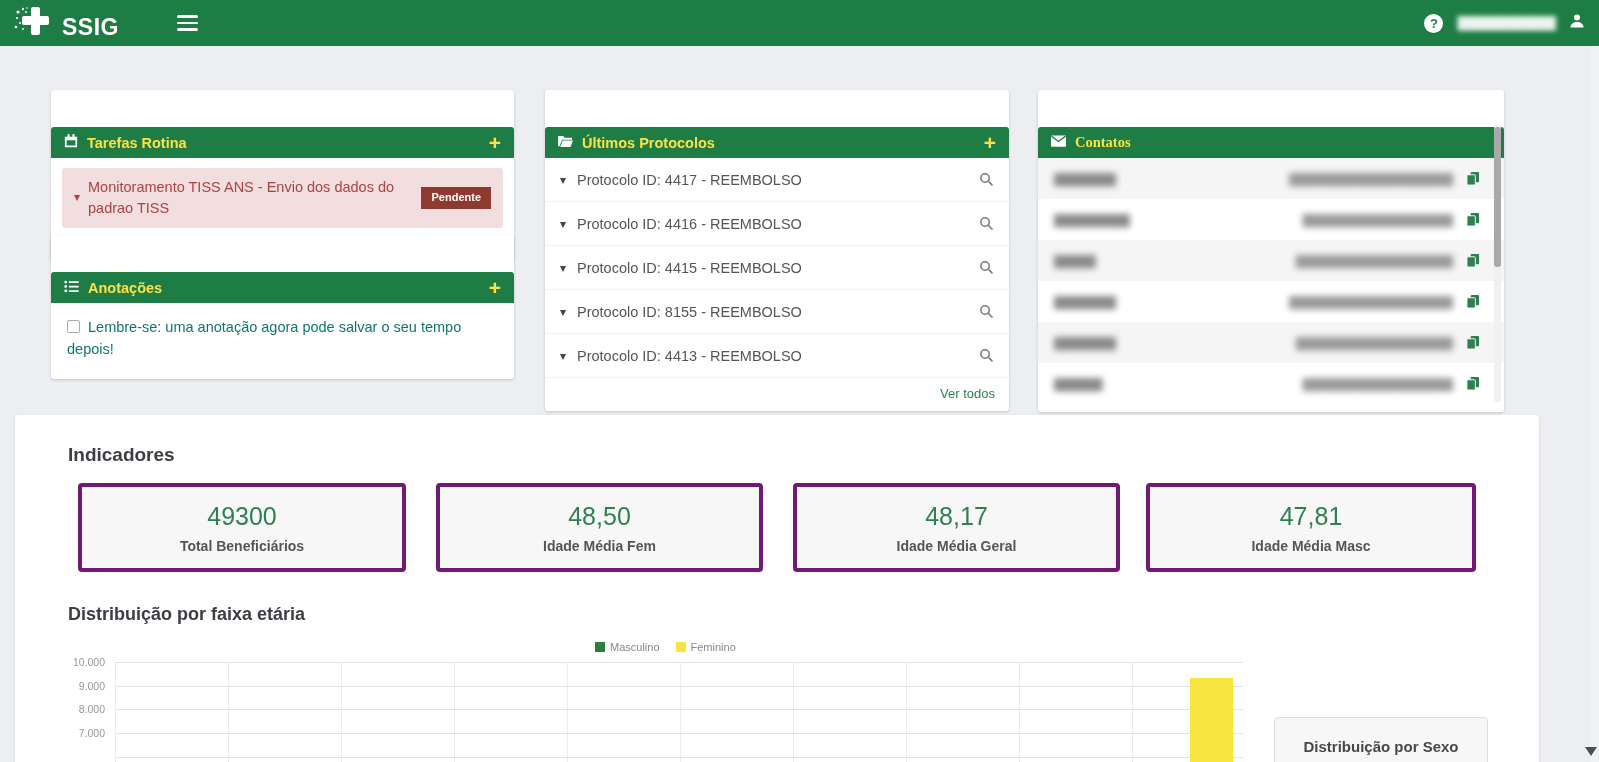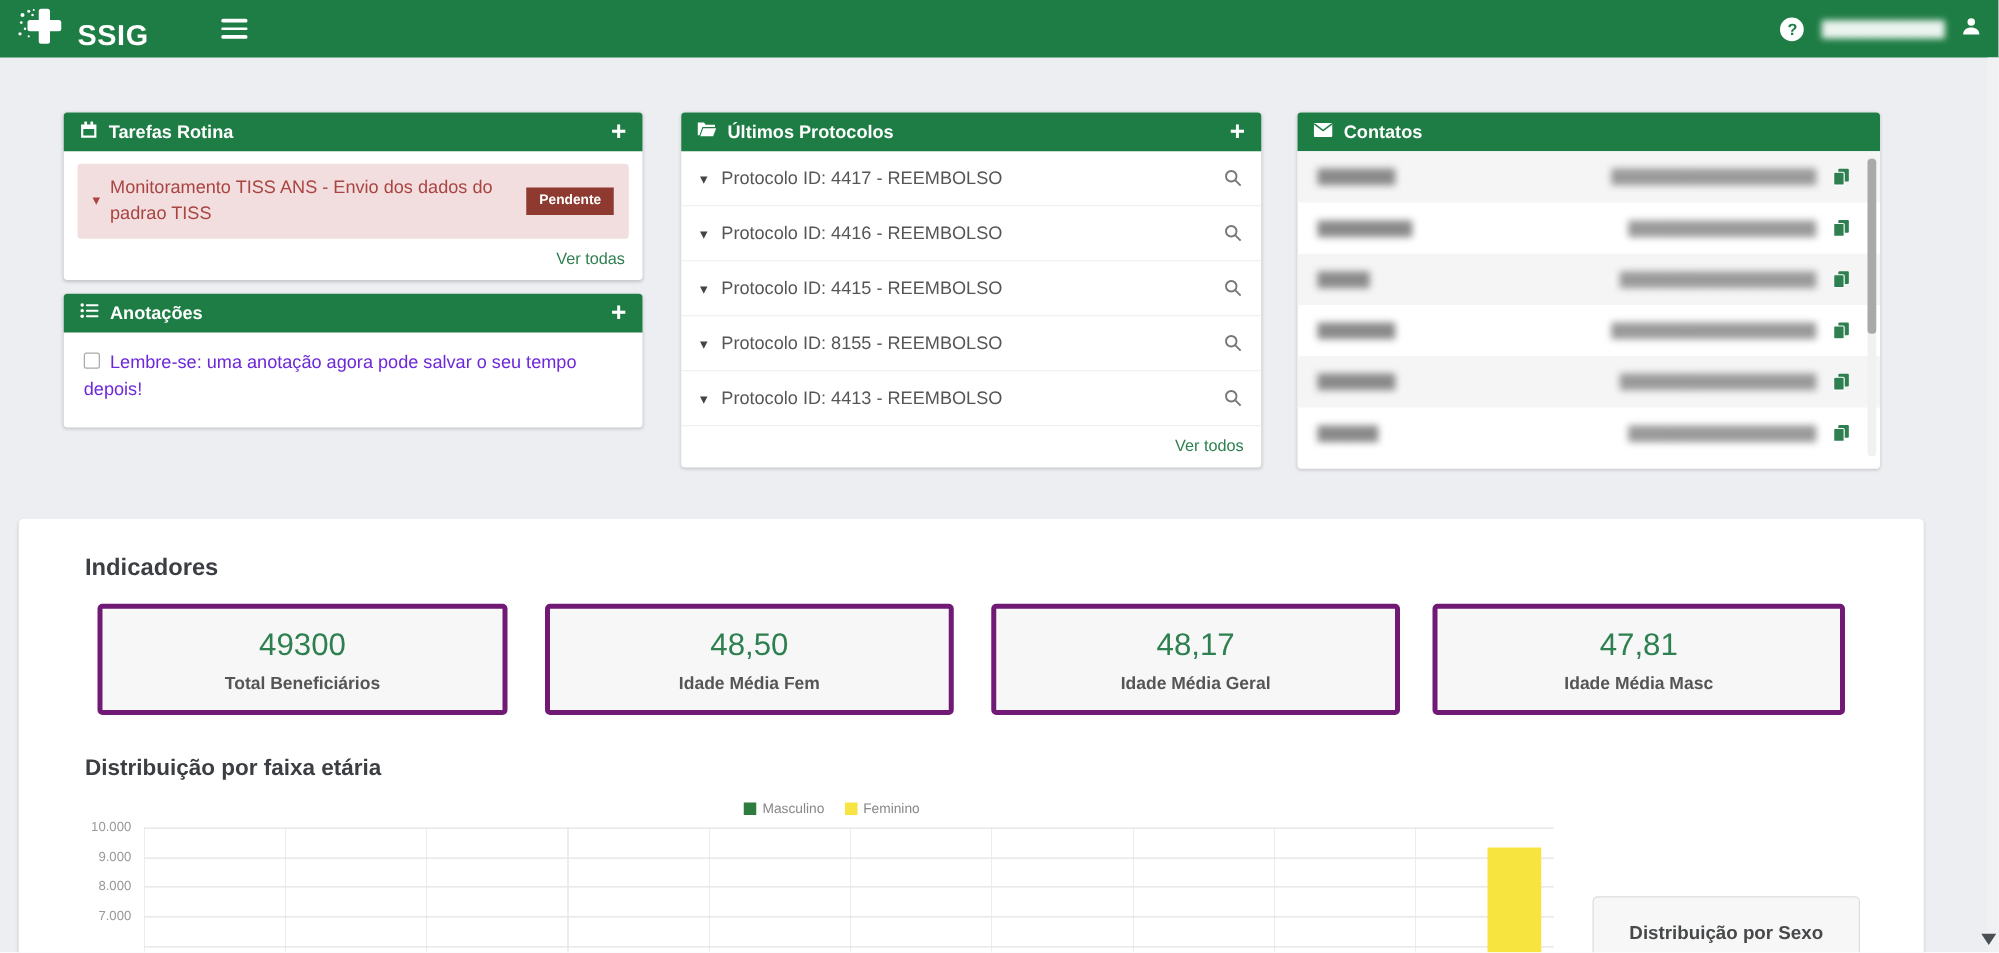--- a/index.html
+++ b/index.html
@@ -12,47 +12,47 @@
   .brand { display:flex; align-items:flex-end; gap:8px; }
   .brand-text { color:#fff; font-size:23px; font-weight:600; letter-spacing:.5px; }
   .hamburger { margin-left:58px; cursor:pointer; display:flex; flex-direction:column; gap:4px; }
   .hamburger span { display:block; width:21px; height:2.5px; background:#fff; border-radius:2px; }
   .nav-right { margin-left:auto; display:flex; align-items:center; gap:14px; }
   .help-circle { width:19px; height:19px; border-radius:50%; background:#fff; color:#1e7d44; font-size:13px; font-weight:bold; display:flex; align-items:center; justify-content:center; cursor:pointer; }
   .nav-user-name { color:rgba(255,255,255,.9); font-size:12px; filter:blur(2.5px); letter-spacing:-1px; }
 
   
   .card { position:absolute; background:#fff; border-radius:3px; box-shadow:0 1px 3px rgba(0,0,0,.18); }
-  .card-header { height:31px; background:#1e7d44; color:#ffffff; border-radius:3px 3px 0 0; display:flex; align-items:center; gap:9px; padding:0 13px; font-weight:bold; font-size:14.5px; }
+  .card-header { height:31px; background:#1e7d44; color:#fde047; border-radius:3px 3px 0 0; display:flex; align-items:center; gap:9px; padding:0 13px; font-weight:bold; font-size:14.5px;margin-top:37px; }
   .card-plus { margin-left:auto; font-size:21px; font-weight:bold; line-height:1; cursor:pointer; }
   .card-link { display:block; text-align:right; color:#2e8050; font-size:13px; padding:8px 14px 10px; text-decoration:none; }
 
   #card-tarefas   { left:51px;   top:90px; width:463px; }
   #card-protocolos{ left:545px;  top:90px; width:464px; }
   #card-contatos  { left:1038px; top:90px; width:466px; }
   #card-anotacoes { left:51px;   top:235px; width:463px; }
 
   
   .tarefas-body { padding:10px 11px 0; }
   .alert-item { background:#f2dede; border-radius:3px; padding:9px 12px; display:flex; align-items:center; color:#a94442; font-size:14.5px; line-height:1.45; }
   .alert-caret { margin-right:8px; font-size:12px; }
   .alert-text { width:330px; }
   .badge-pendente { background:#8f3a30; color:#fff; font-size:11px; font-weight:bold; padding:3px 10px; border-radius:0; white-space:nowrap; margin-left:auto; }
 
   
-  .anot-body { padding:14px 16px 18px; font-size:14.5px; color:#6d28d9; line-height:1.5; }
+  .anot-body { padding:14px 16px 18px; font-size:14.5px; color:#0f766e; line-height:1.5; }
   .checkbox { display:inline-block; width:13px; height:13px; border:1px solid #aaa; background:#fff; border-radius:2px; vertical-align:-1px; margin-right:8px; cursor:pointer; }
 
   
   .proto-row { display:flex; align-items:center; height:44px; padding:0 15px; border-bottom:1px solid #f0f0f0; font-size:14.5px; color:#555; }
   .proto-caret { color:#444; font-size:12px; margin-right:11px; cursor:pointer; }
   .proto-search { margin-left:auto; cursor:pointer; display:flex; }
 
   
-  #card-contatos { padding-bottom:8px; }
+  #card-contatos { padding-bottom:8px;font-family:Liberation Serif, serif; }
   .contact-row { display:flex; align-items:center; height:41px; padding:0 24px 0 16px; }
   .contact-row:nth-child(even) { background:#f5f5f5; }
   .contact-name { color:#8a8a8a; font-size:11px; filter:blur(3px); letter-spacing:-1px; }
   .contact-email { margin-left:auto; color:#9a9a9a; font-size:11px; filter:blur(3px); letter-spacing:-1px; margin-right:14px; }
   .copy-icon { cursor:pointer; display:flex; }
   .contacts-scrollbar { position:absolute; right:3px; top:35px; bottom:10px; width:7px; background:#f1f1f1; border-radius:3px; }
   .contacts-thumb { position:absolute; top:2px; left:0; width:7px; height:140px; background:#a9a9a9; border-radius:3px; cursor:pointer; }
 
   
   .main-panel { position:absolute; left:15px; top:415px; width:1524px; height:600px; background:#fff; border-radius:4px; box-shadow:0 1px 3px rgba(0,0,0,.12); }

